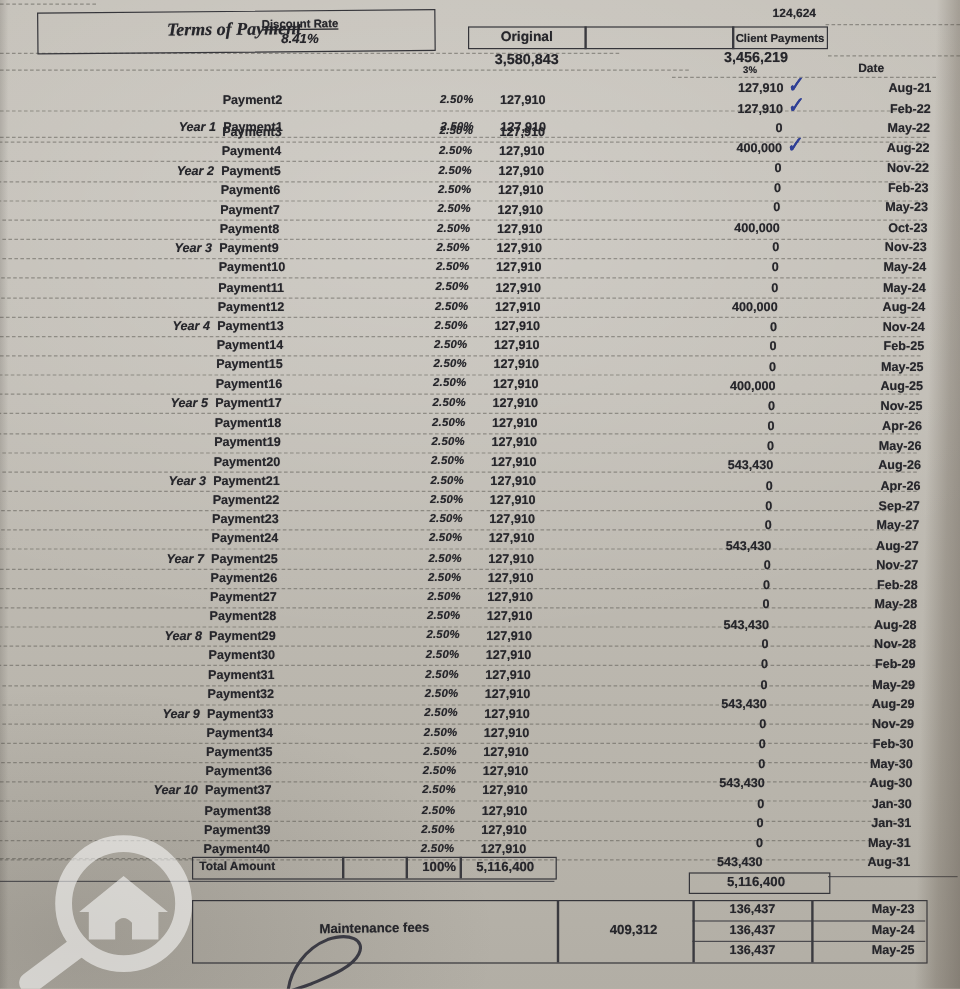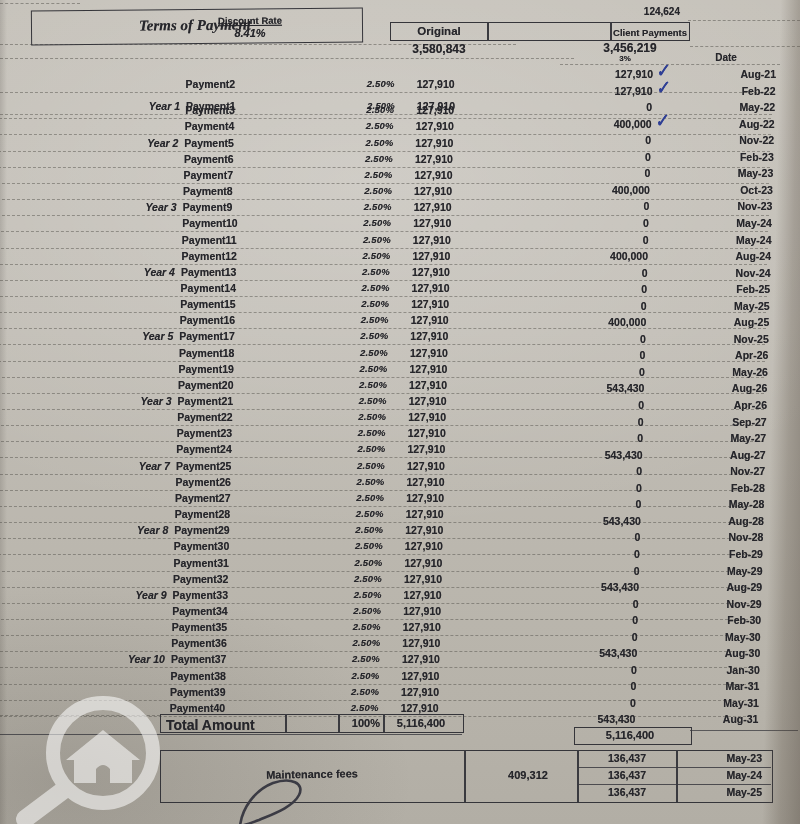--- a/index.html
+++ b/index.html
@@ -451,21 +451,21 @@
         <span class="dt txt">Jan-30</span>
       </div>
       <div class="rl" style="top: 667.55px; left: -15.54px;">
         <span class="yr txt"></span>
         <span class="pl txt">Payment38</span>
         <span class="pc txt">2.50%</span>
         <span class="po txt">127,910</span>
       </div>
       <div class="rr" style="top: 678.35px; left: -8.65px;">
         <span class="cv txt">0</span>
-        <span class="dt txt">Mar-31</span>
+        <span class="dt txt">Jan-31</span>
       </div>
       <div class="rl" style="top: 683.7px; left: -15.96px;">
         <span class="yr txt"></span>
         <span class="pl txt">Payment39</span>
         <span class="pc txt">2.50%</span>
         <span class="po txt">127,910</span>
       </div>
       <div class="rr" style="top: 694.9px; left: -9.1px;">
         <span class="cv txt">0</span>
         <span class="dt txt">May-31</span>
@@ -481,21 +481,21 @@
         <span class="dt txt">Aug-31</span>
       </div>
     </div>
 
   <div class="hl" style="left:0;top:715px;width:160px;"></div>
   <div class="cell" style="left:160px;top:714px;width:302px;height:17px;border-width:1.6px;"></div>
   <div class="sl" style="left:285px;top:714px;width:1.5px;height:18px;"></div>
   <div class="sl" style="left:338px;top:714px;width:1.5px;height:18px;"></div>
   <div class="sl" style="left:383px;top:714px;width:1.5px;height:18px;"></div>
   <div class="sl" style="left:0;top:734px;width:462px;height:1.2px;opacity:0.8;"></div>
-  <div class="txt b" style="left:166px;top:717px;font-size:14px;">Total Amount</div>
+  <div class="txt b" style="left:166px;top:717px;font-size:10px;">Total Amount</div>
   <div class="txt b" style="left:340px;top:717px;width:40px;text-align:right;font-size:11px;">100%</div>
   <div class="txt b" style="left:386px;top:717px;width:70px;text-align:center;font-size:11px;">5,116,400</div>
 
   <div class="cell" style="left:574px;top:727px;width:116px;height:16px;border-width:1.5px;"></div>
   <div class="txt b" style="left:576px;top:729px;width:108px;text-align:center;font-size:11px;">5,116,400</div>
   <div class="sl" style="left:690px;top:730px;width:108px;height:1.1px;opacity:0.75;"></div>
 
   <div class="cell" style="left:160px;top:750px;width:611px;height:51px;border-width:1.6px;"></div>
   <div class="sl" style="left:464px;top:750px;width:1.5px;height:52px;"></div>
   <div class="sl" style="left:577px;top:750px;width:1.5px;height:52px;"></div>

